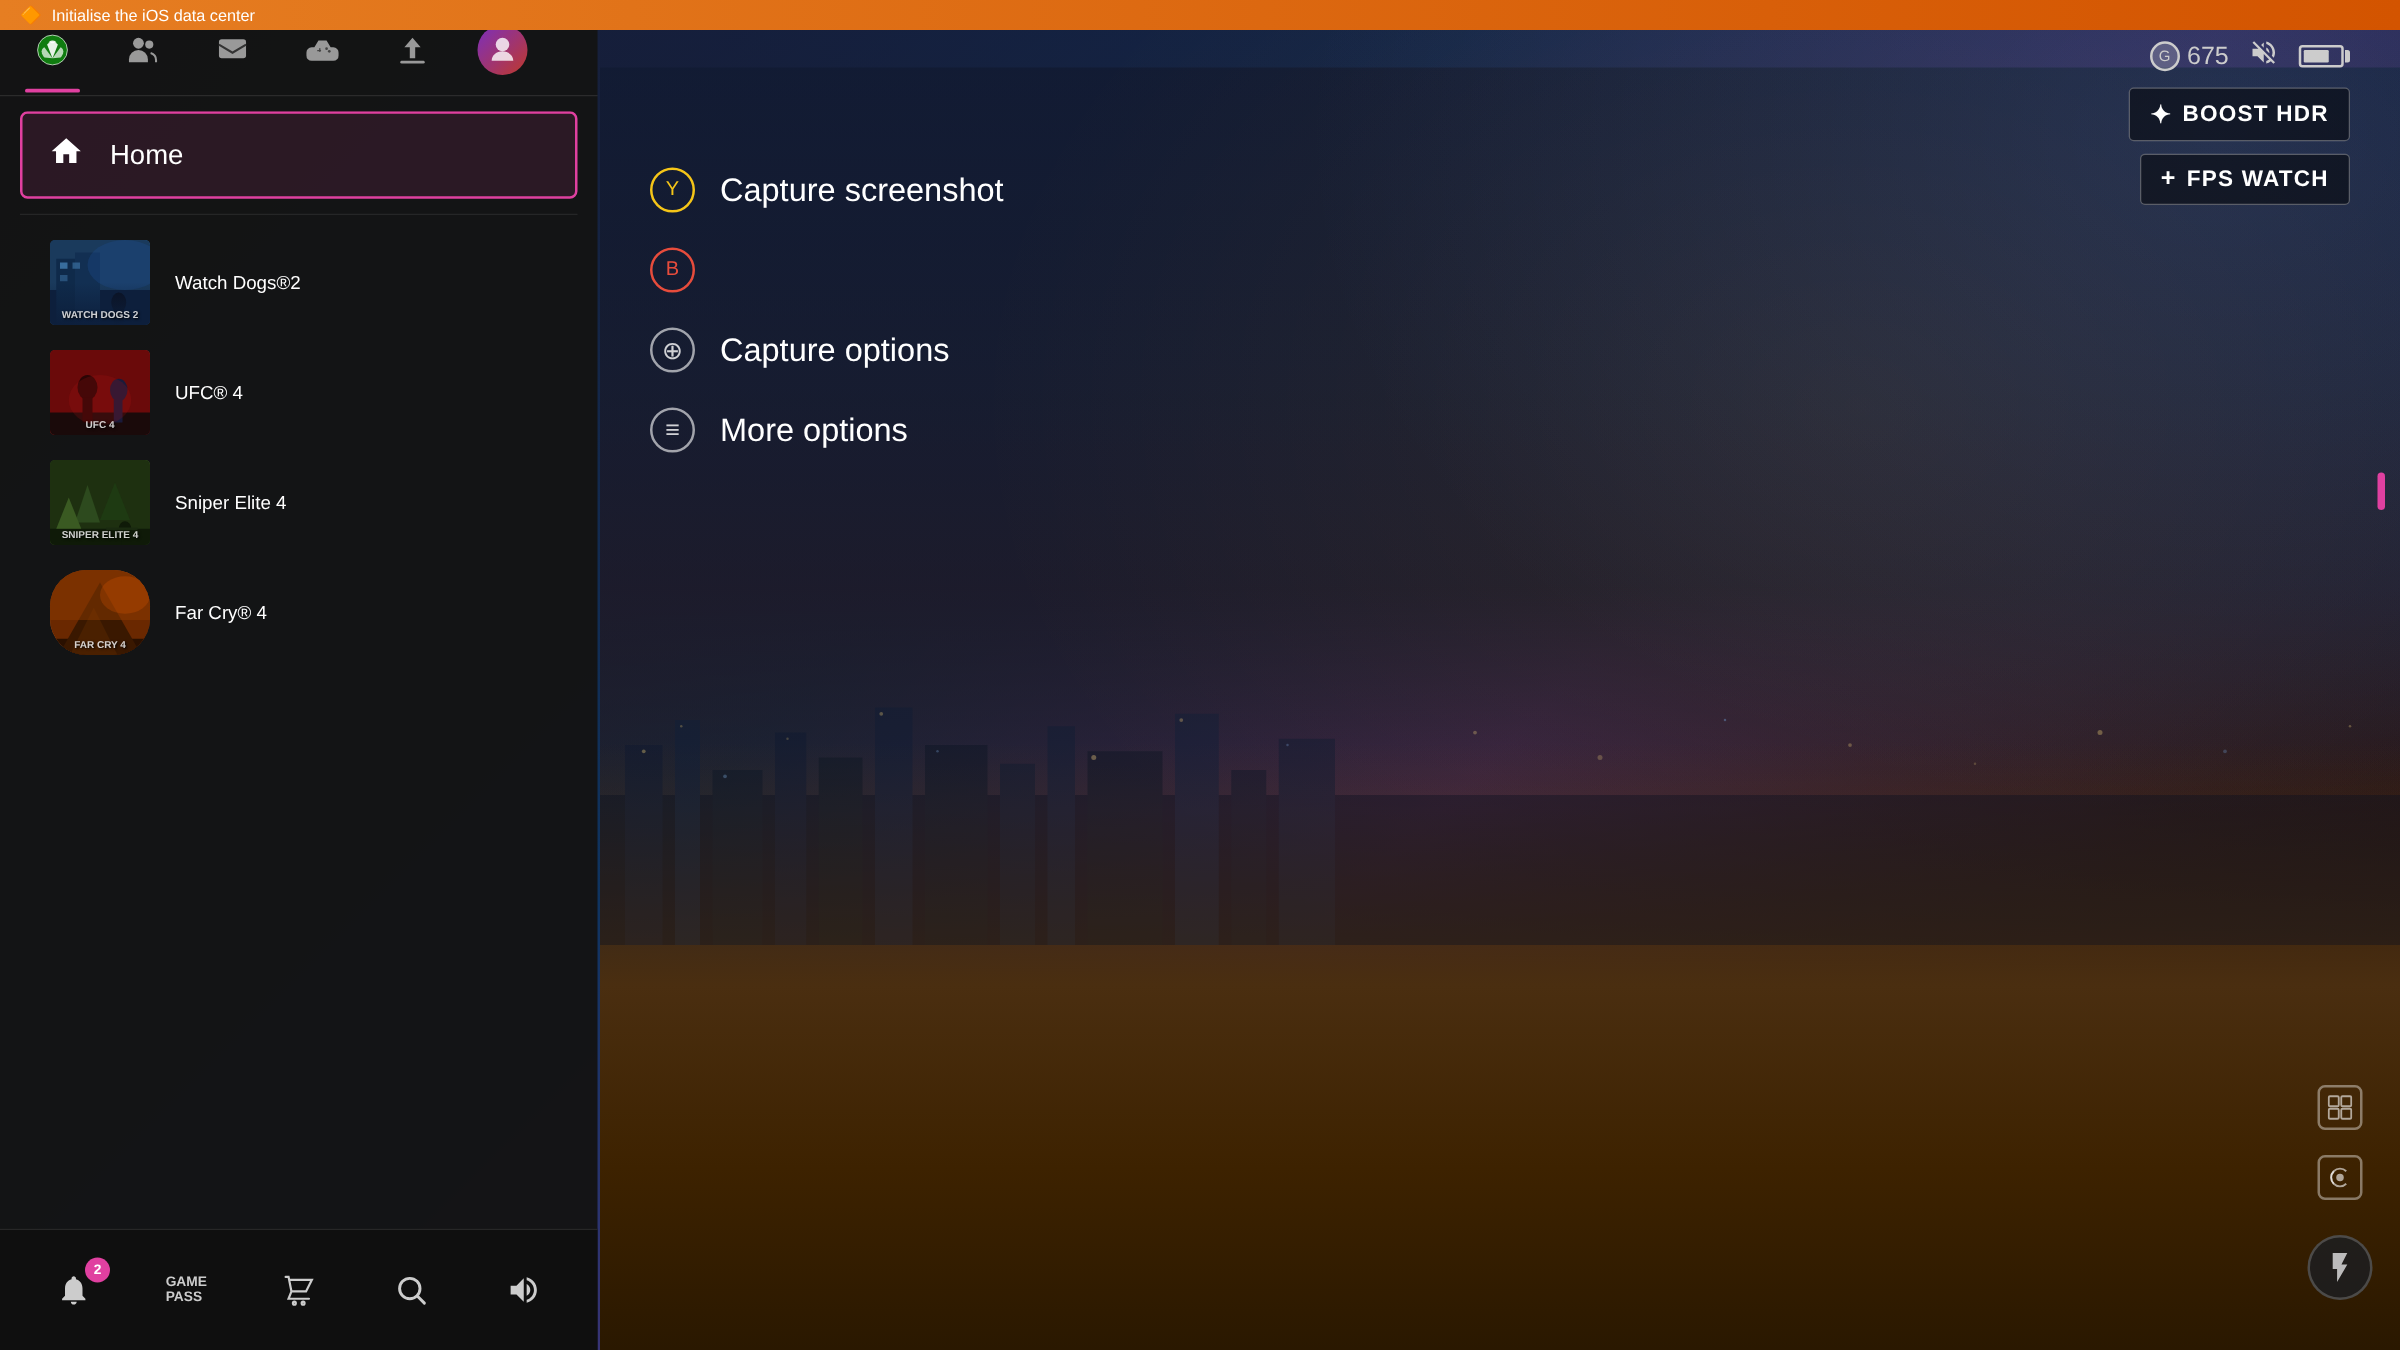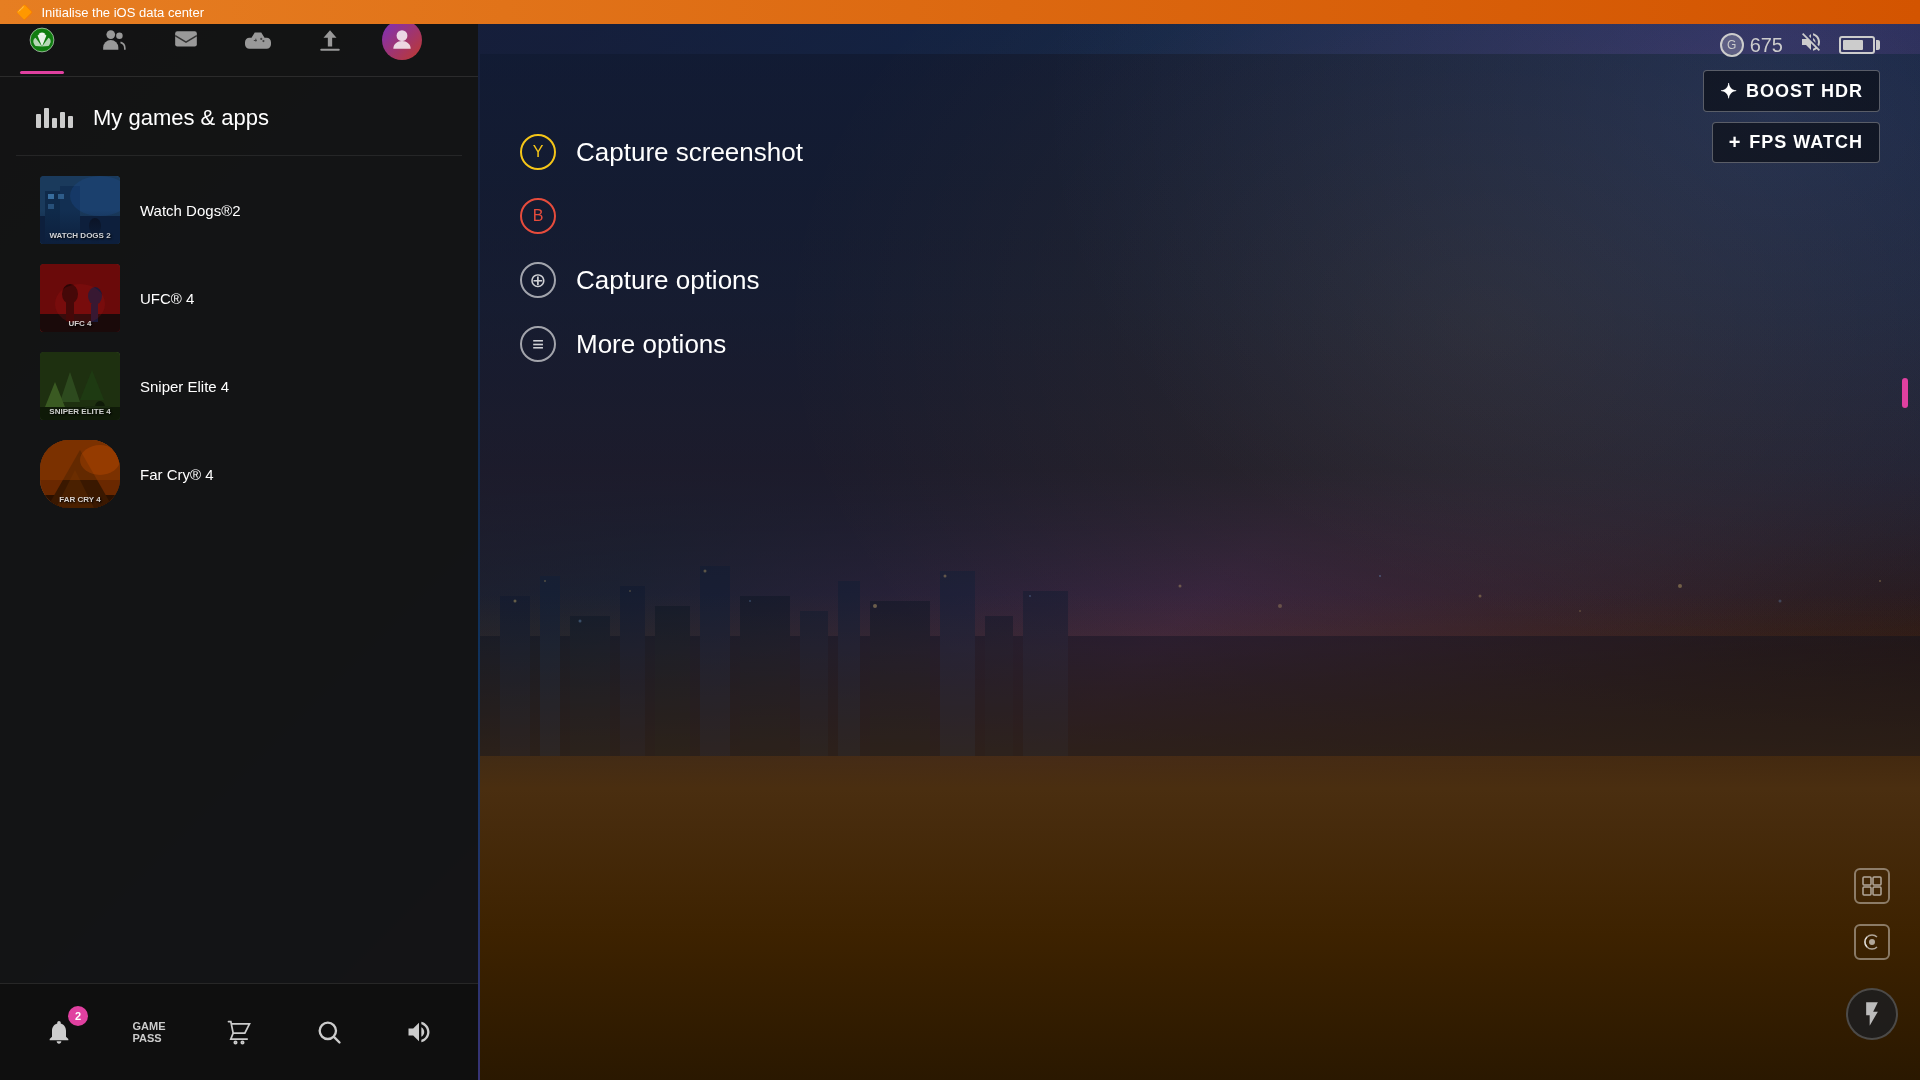--- a/index.html
+++ b/index.html
@@ -657,33 +657,29 @@
             <path d="M4 20c0-4 3.6-7 8-7s8 3 8 7" fill="rgba(255,255,255,0.8)"></path>
           </svg>
       </div>
     </div>
   </div>
 
   <div class="nav-divider"></div>
 
   <div class="menu-section">
 
-
-    <div class="menu-item">
+    <div class="menu-item home">
       <div class="menu-item-icon">
-        <div class="library-icon">
-          <div class="library-bar" style="height:14px;"></div>
-          <div class="library-bar" style="height:20px;"></div>
-          <div class="library-bar" style="height:10px;"></div>
-          <div class="library-bar" style="height:16px;"></div>
-          <div class="library-bar" style="height:12px;"></div>
-        </div>
+        <svg viewBox="0 0 24 24" width="28" height="28">
+          <path d="M10 20v-6h4v6h5v-8h3L12 3 2 12h3v8z" fill="white"></path>
+        </svg>
       </div>
-      <span class="menu-item-text">My games &amp; apps</span>
-    </div>
+      <span class="menu-item-text">Home</span>
+    </div>
+
 
     <div style="height:1px; background:rgba(255,255,255,0.08); margin: 8px 0 12px 0;"></div>
 
     <div class="game-list">
 
       <div class="game-item">
         <div class="game-thumbnail game-thumb-wd2">
           <svg viewBox="0 0 80 80" width="80" height="80" style="position:absolute;top:0;left:0;">
             <rect width="80" height="80" fill="#1a3a5c"></rect>
             <rect x="0" y="40" width="80" height="40" fill="#0d1f3c"></rect>

